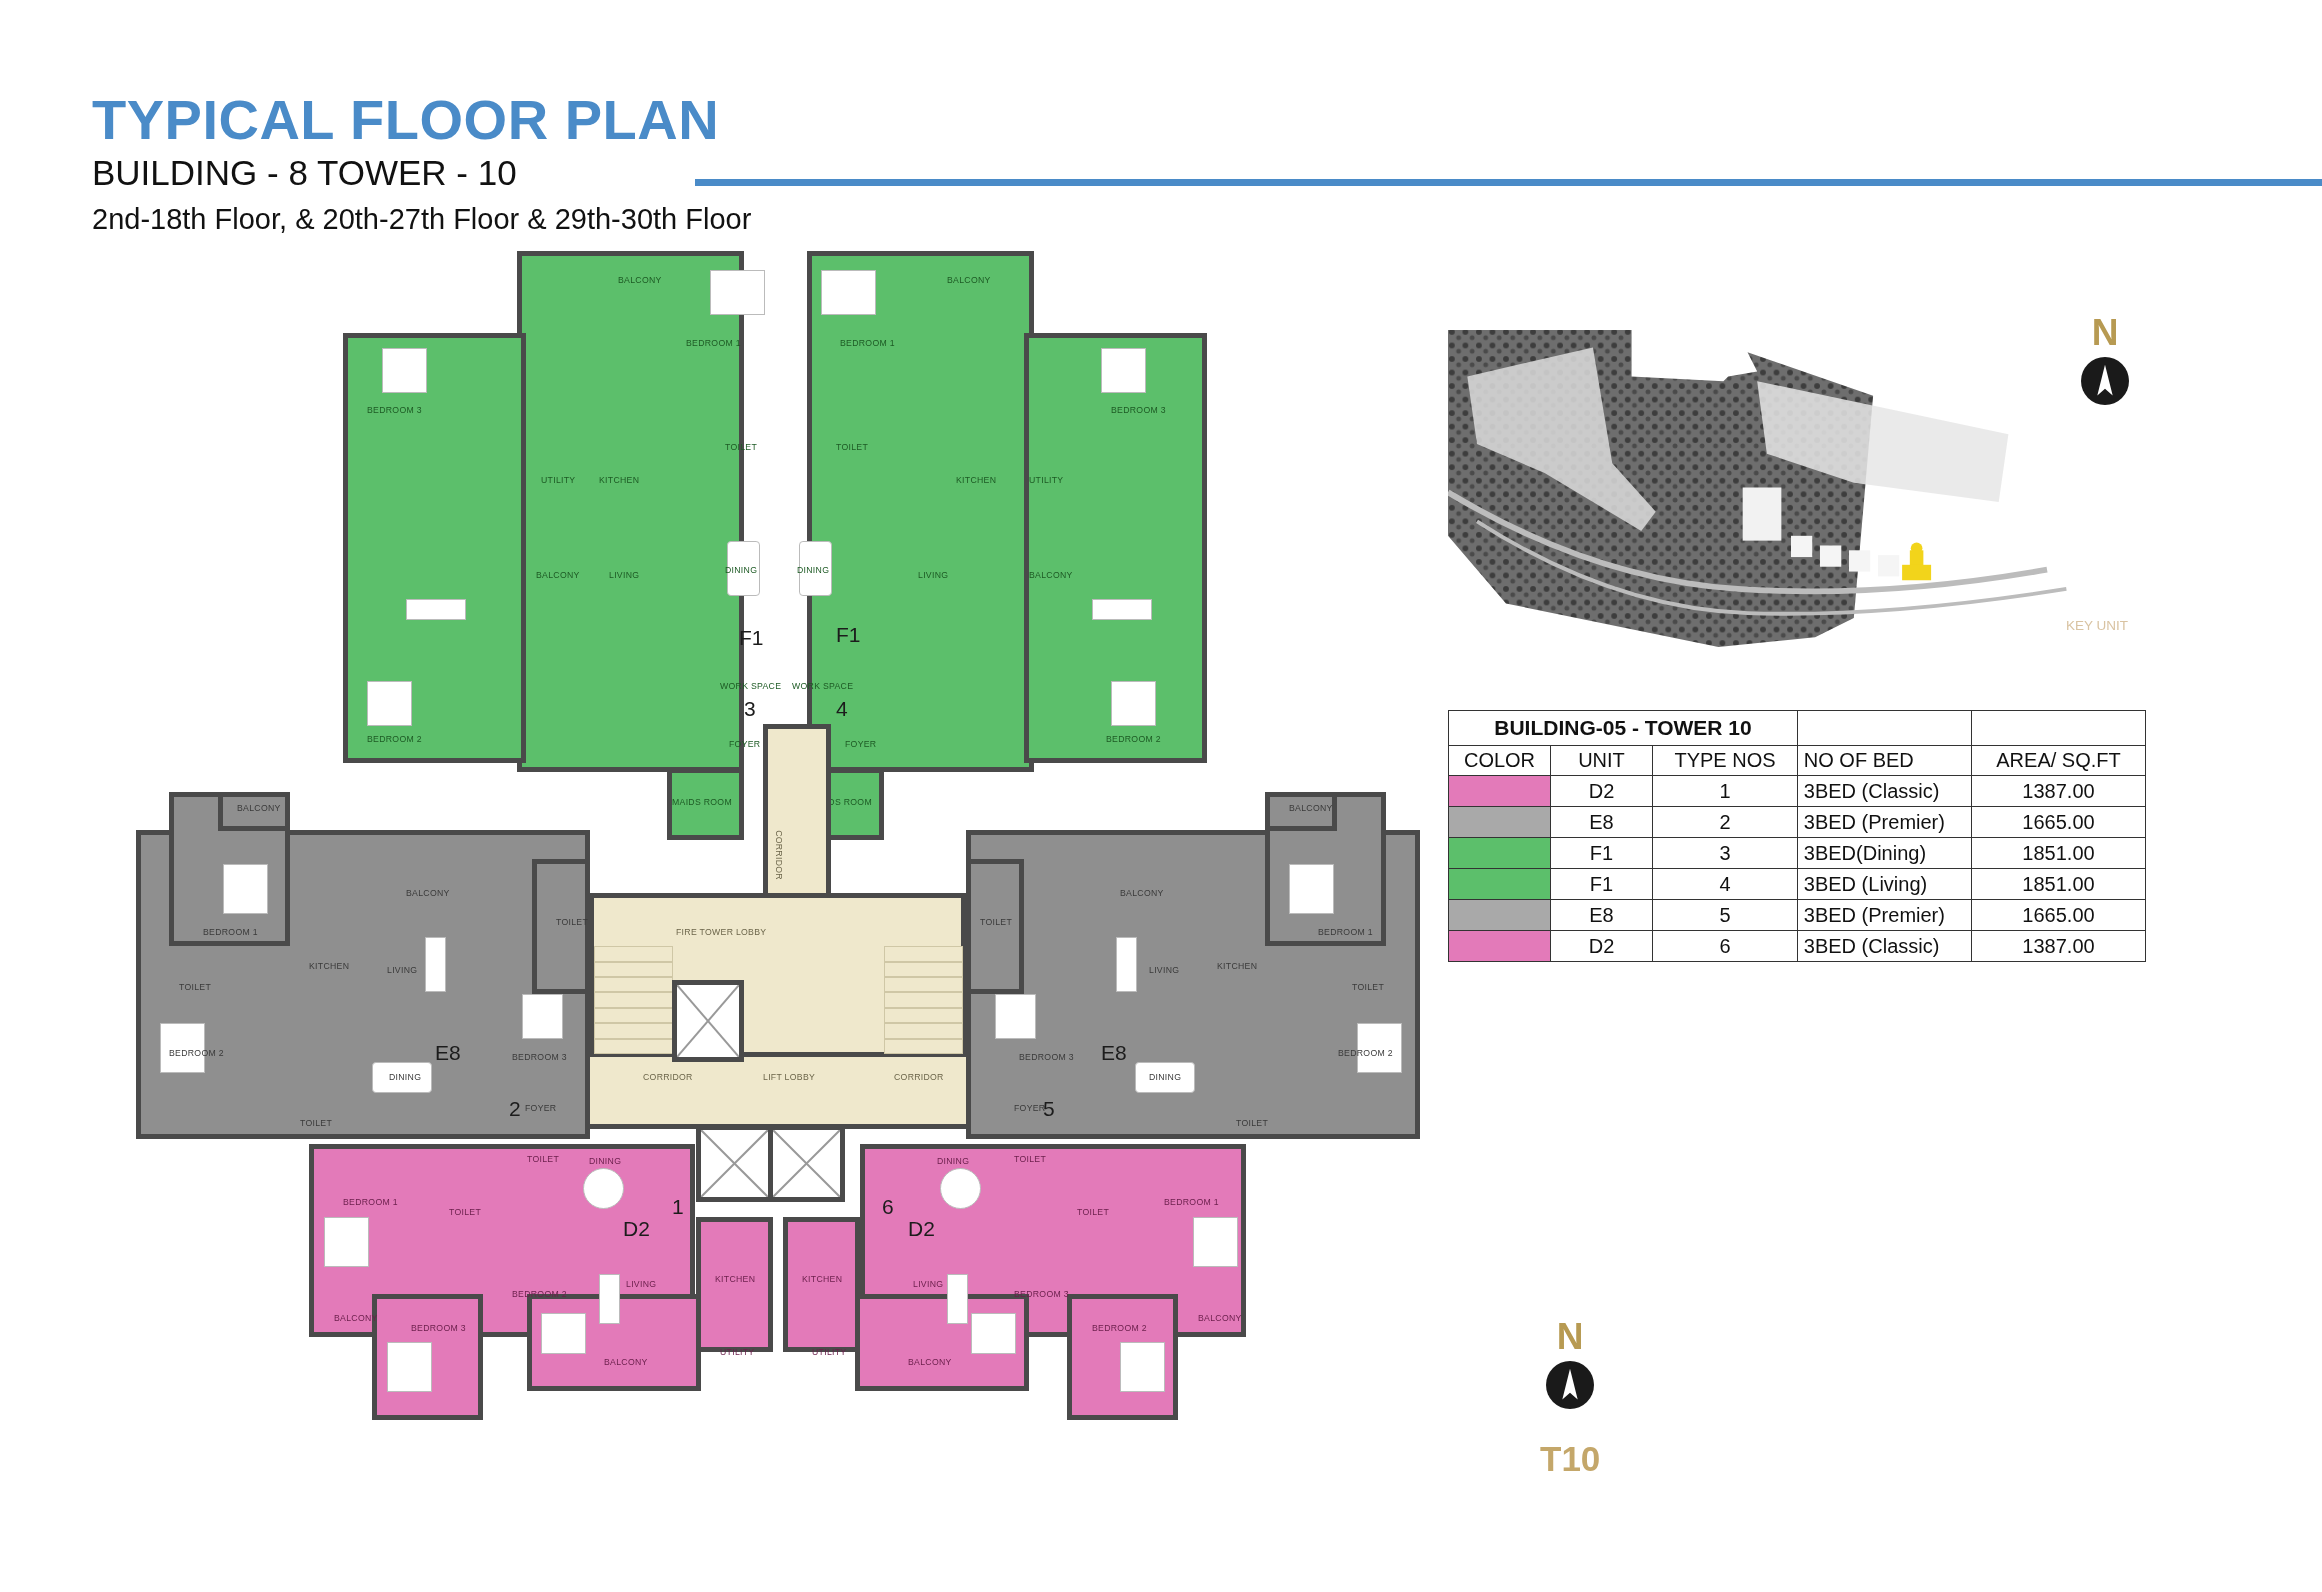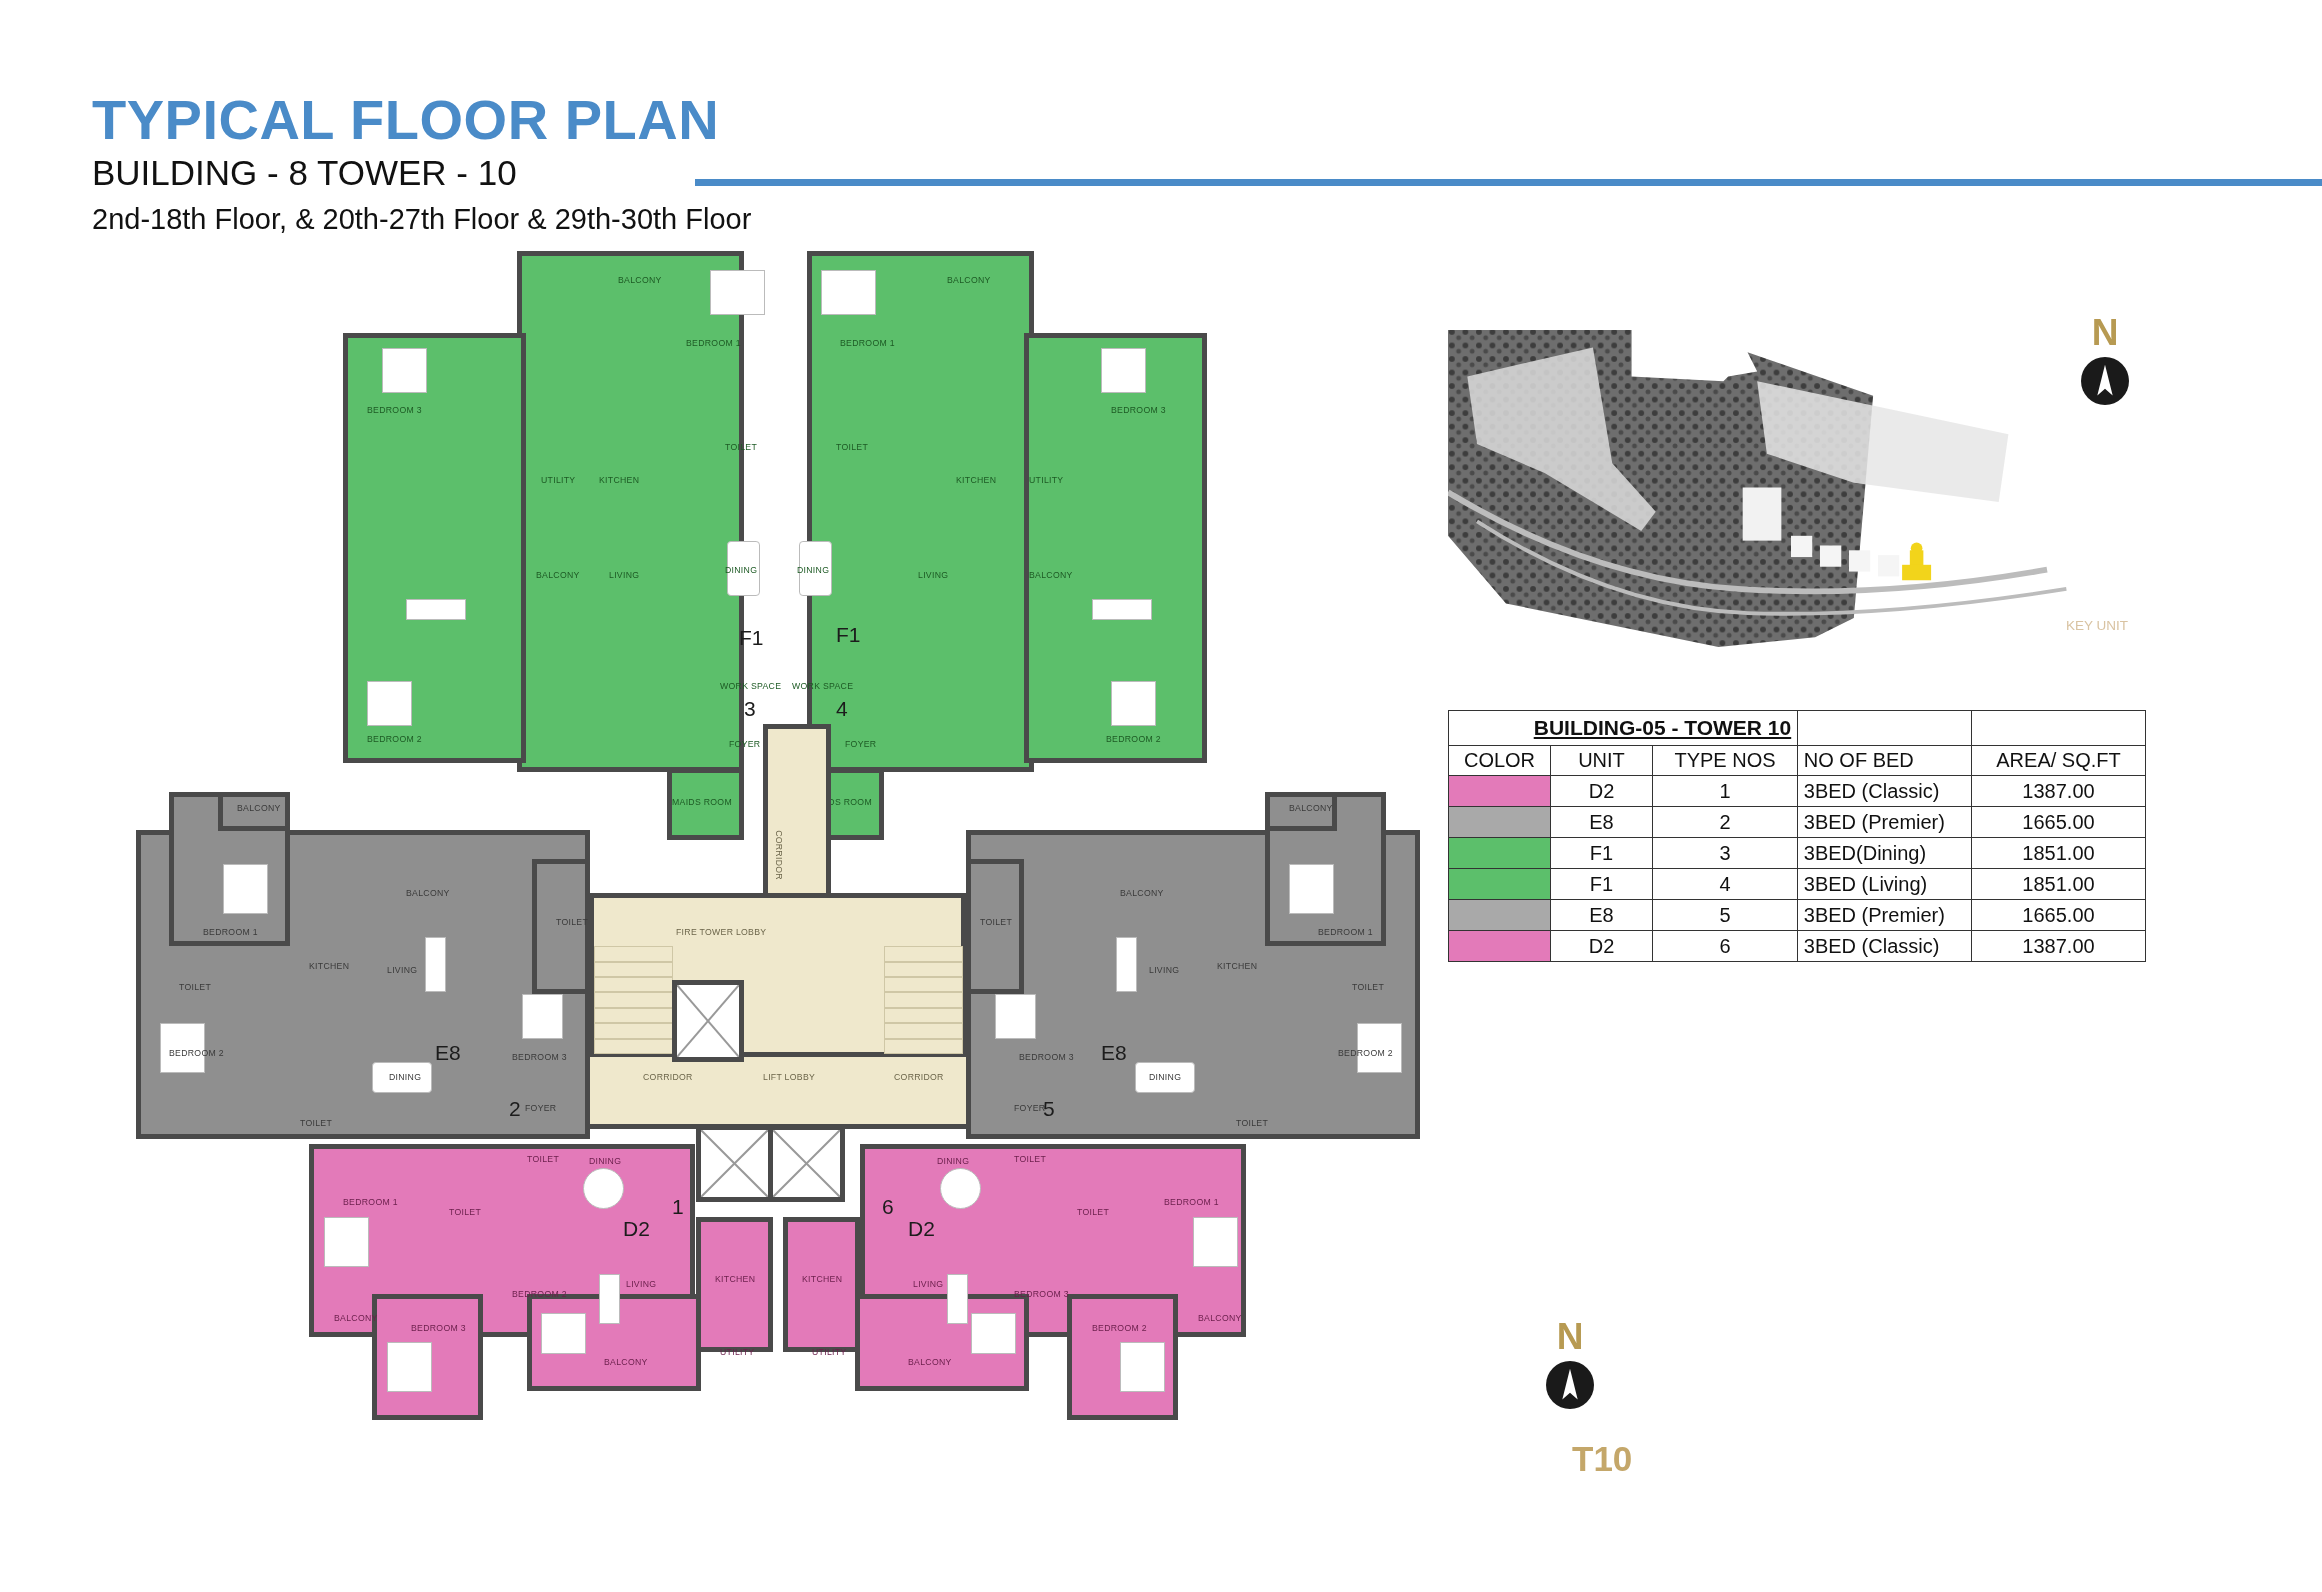--- a/index.html
+++ b/index.html
@@ -29,26 +29,26 @@
   .stairs { position:absolute; background:repeating-linear-gradient(0deg, #efe8cc 0 13.5px, #cfc7a6 13.5px 15.4px); border:1px solid #cfc7a6; }
 
   
   .keyplan { left:1448px; top:328px; width:686px; height:319px; }
   .keyplan svg { width:100%; height:100%; display:block; }
   .keyplan-label { left:2066px; top:618px; font-size:13.5px; color:#d9c3a2; font-family:"Liberation Sans", sans-serif; }
   .north { text-align:center; }
   .north .n { font-size:37px; font-weight:bold; color:#b79a52; font-family:"Liberation Sans", sans-serif; line-height:1; }
   .north .circle { width:48px; height:48px; margin:5.8px auto 0; border-radius:50%; background:#1a1a1a; position:relative; }
   .north .circle svg { width:100%; height:100%; display:block; }
-  .tower-label { left:1540px; top:1439px; font-size:35px; font-weight:bold; color:#c4a76a; font-family:"Liberation Sans", sans-serif;margin-left:32px; }
+  .tower-label { left:1540px; top:1439px; font-size:35px; font-weight:bold; color:#c4a76a; font-family:"Liberation Sans", sans-serif; }
 
   
   .unit-table { left:1448px; top:710px; border-collapse:collapse; font-family:"Liberation Sans", sans-serif; font-size:20px; color:#111; }
   .unit-table td, .unit-table th { border:1.9px solid #333; padding:0 5.8px; height:30px; box-sizing:border-box; font-weight:normal; }
-  .unit-table .hdr { font-weight:bold; font-size:21px; text-align:right; height:35px;text-decoration:underline; }
+  .unit-table .hdr { font-weight:bold; font-size:21px; text-align:center; height:35px; }
   .unit-table th { text-align:center; }
   .unit-table th.left { text-align:left; }
   .c-color { width:102px; padding:0 !important; }
   .c-type { width:102px; text-align:center; }
   .c-unit { width:145px; text-align:center; }
   .c-bed { width:174px; text-align:left; }
   .c-area { width:174px; text-align:center; }
   .swatch { width:100%; height:100%; min-height:30px; }
 </style>
 </head>

